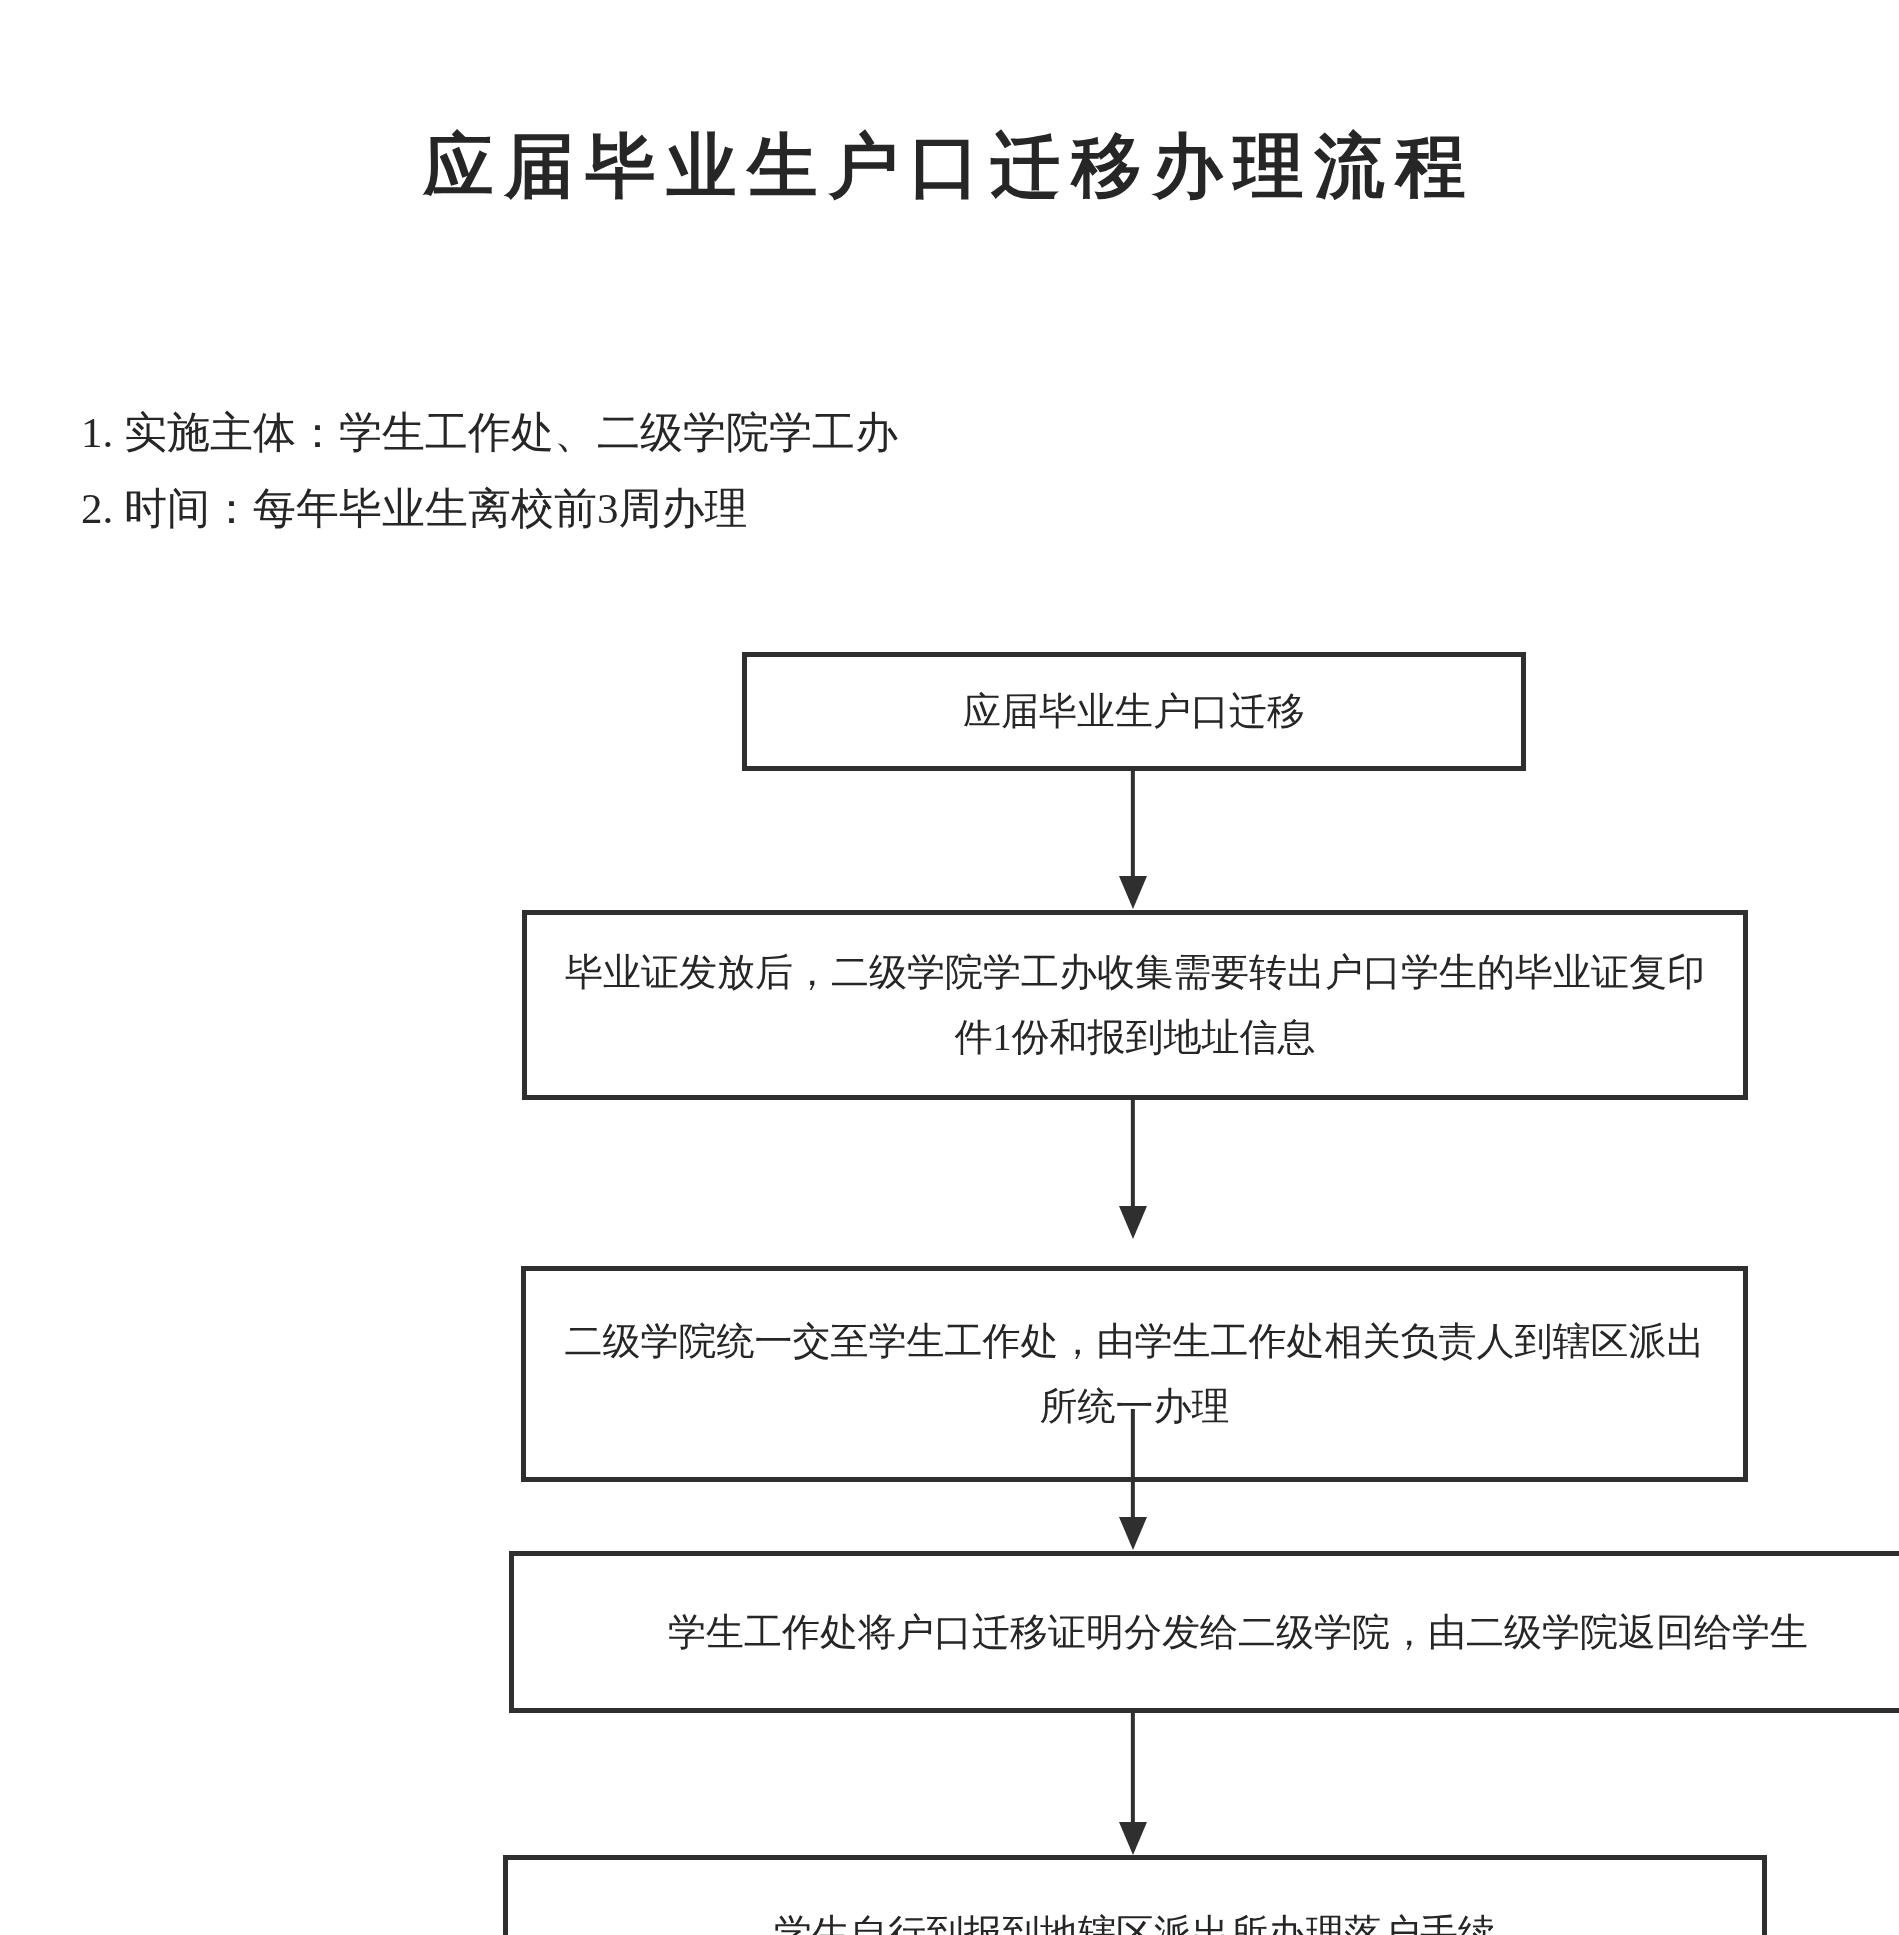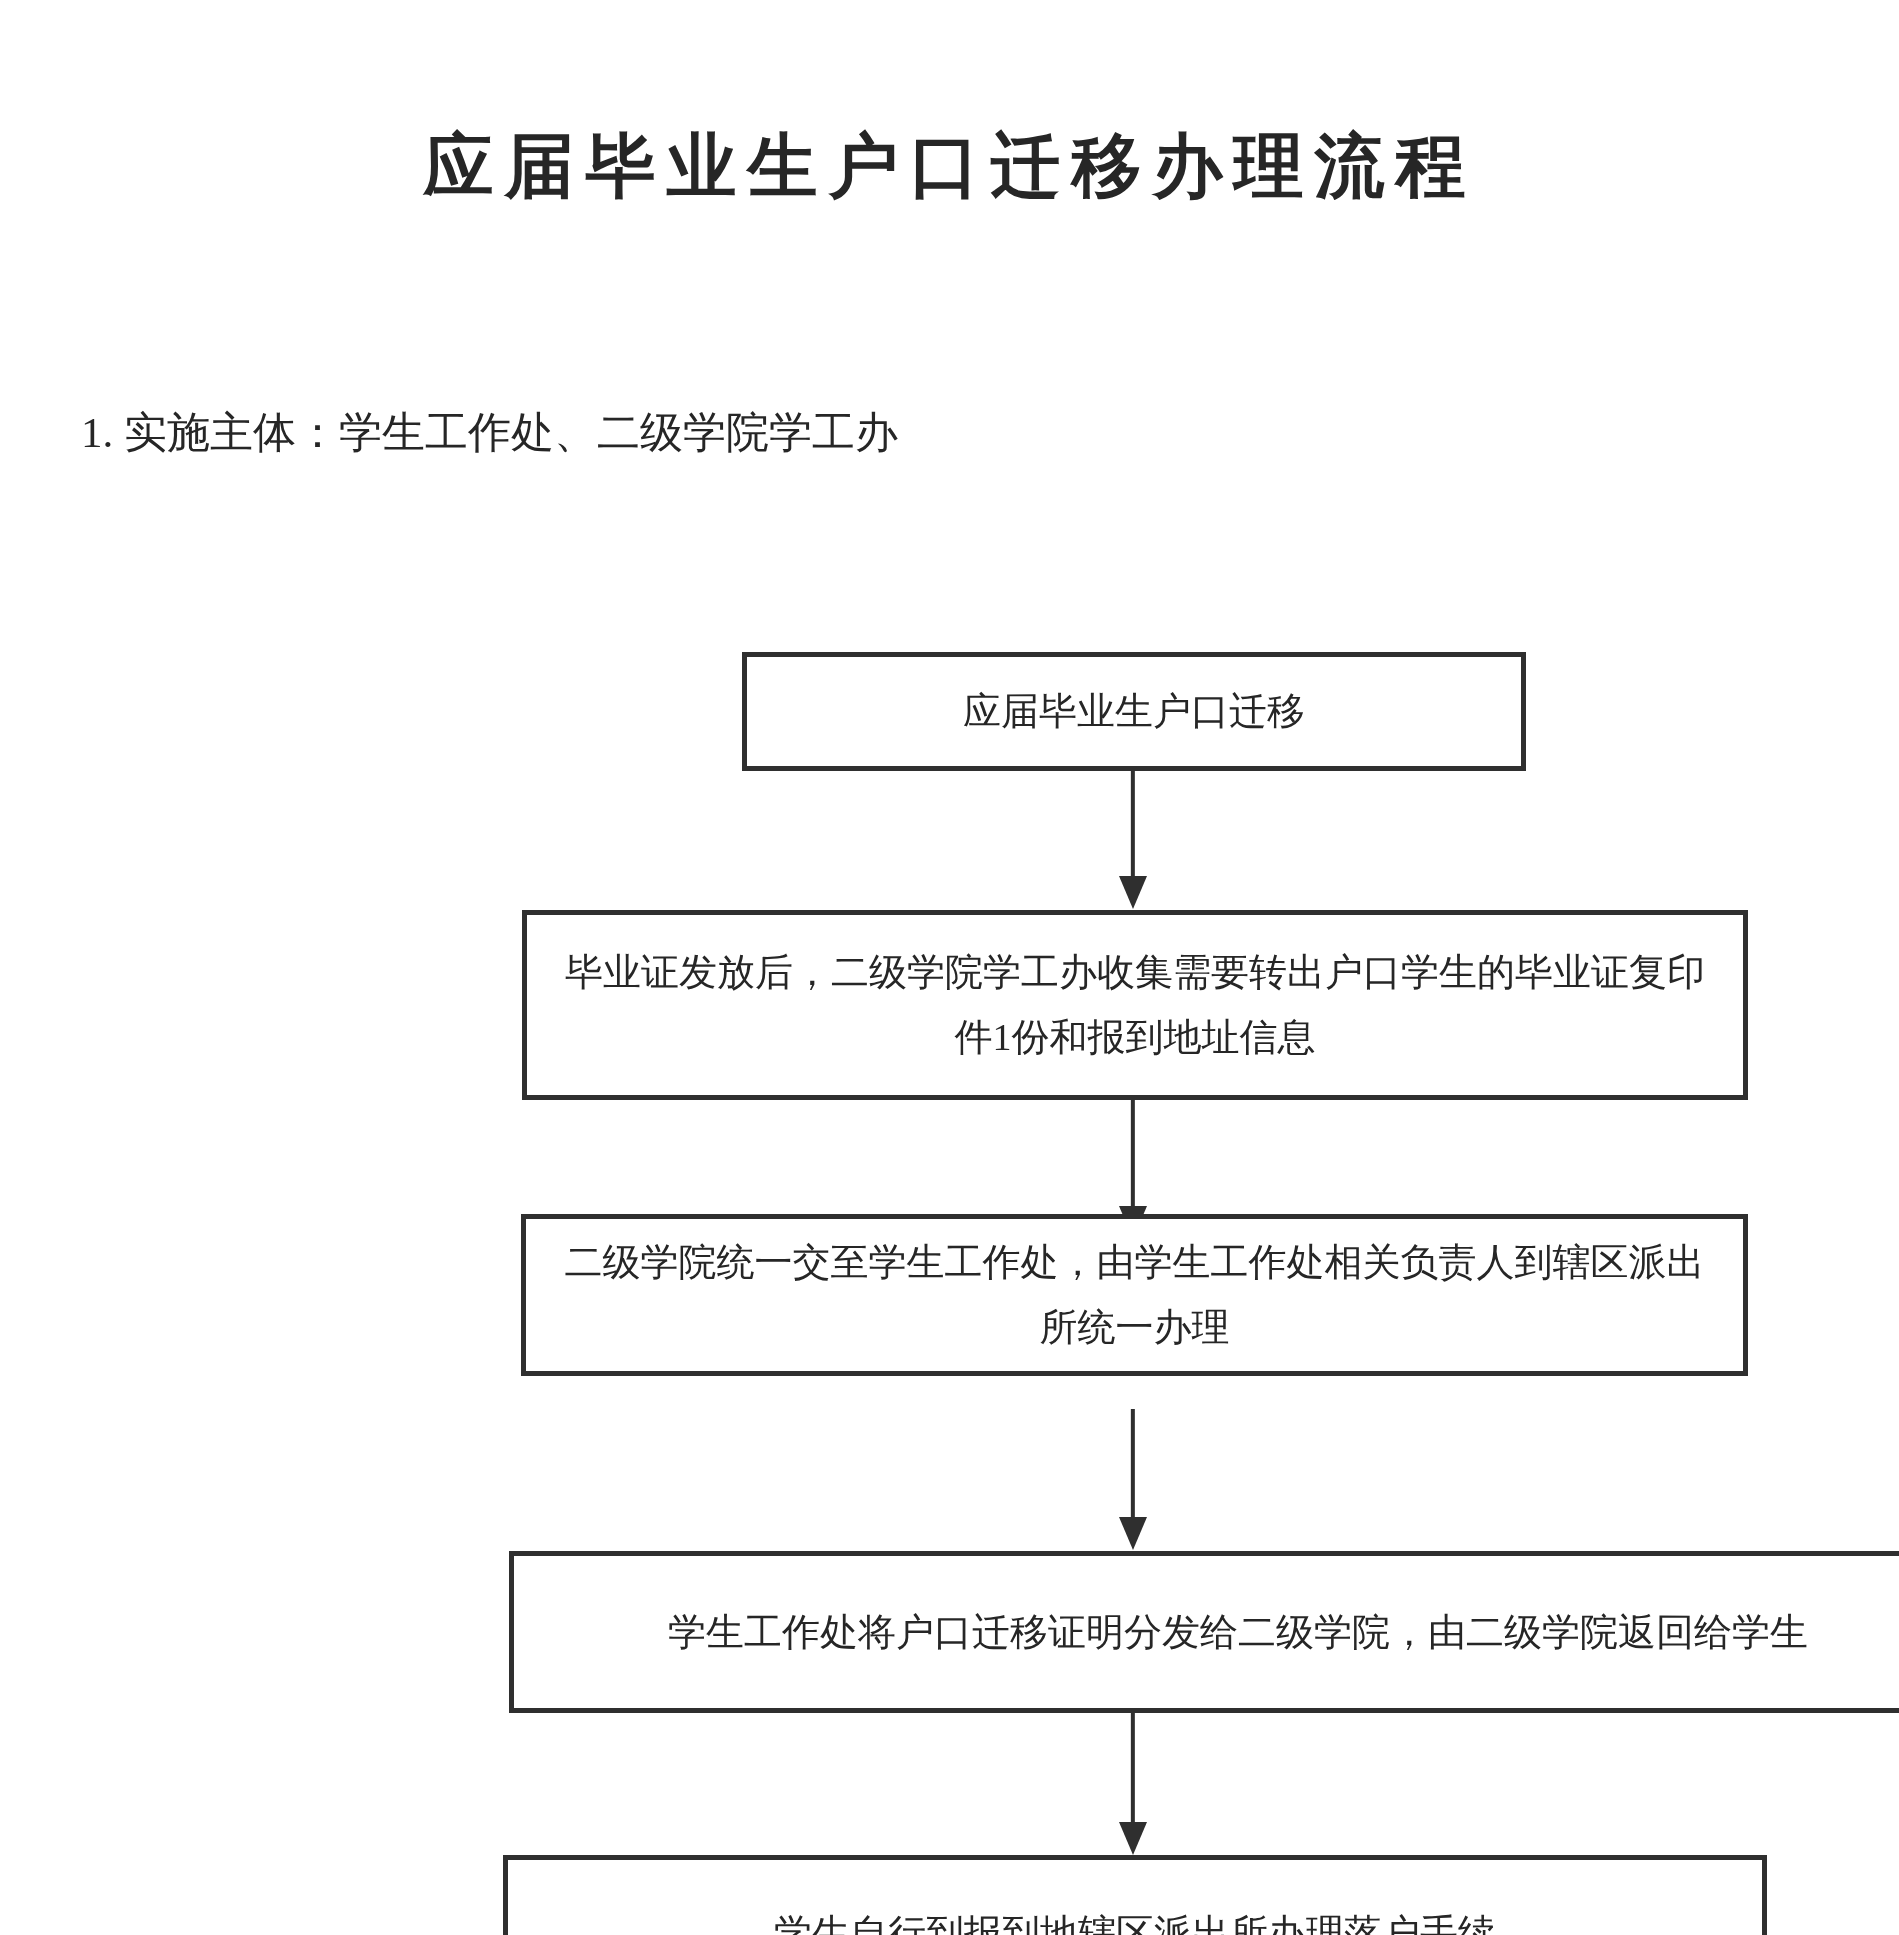--- a/index.html
+++ b/index.html
@@ -50,21 +50,21 @@
     display:flex;
     align-items:center;
     justify-content:center;
     text-align:center;
     font-size:38px;
     line-height:65px;
     color:var(--ink);
   }
   .box-start   {left:742px; top:652px; width:784px; height:119px; padding:0 15.5px;}
   .box-collect {left:522px; top:910px; width:1226px; height:190px; padding:13px 31px;justify-content:flex-end;}
-  .box-submit  {left:521px; top:1214px; width:1227px; height:162px; padding:0 21px;}
+  .box-submit  {left:521px; top:1266px; width:1227px; height:216px; padding:0 21px;}
   .box-distrib {left:509px; top:1551px; width:1458px; height:162px; padding:0 36px;}
   .box-settle  {left:503px; top:1855px; width:1264px; height:156px; padding:0 31px;}
   .arrow{
     position:absolute;
     left:1119px;
     width:28px;
   }
   .arrow-1{top:770px; height:139px;}
   .arrow-2{top:1100px; height:139px;}
   .arrow-3{top:1409px; height:141px;}
@@ -91,20 +91,21 @@
 </style>
 </head>
 <body>
 
 <div class="canvas">
 
   <h1 class="page-title">应届毕业生户口迁移办理流程</h1>
 
   <div class="intro">
     <p>1. 实施主体：学生工作处、二级学院学工办</p>
+    <p>2. 时间：每年毕业生离校前3周办理</p>
   </div>
 
   <div>
 
     <div class="flow-box box-start">
       <span>应届毕业生户口迁移</span>
     </div>
 
     <div class="arrow arrow-1">
       <div class="shaft"></div>

